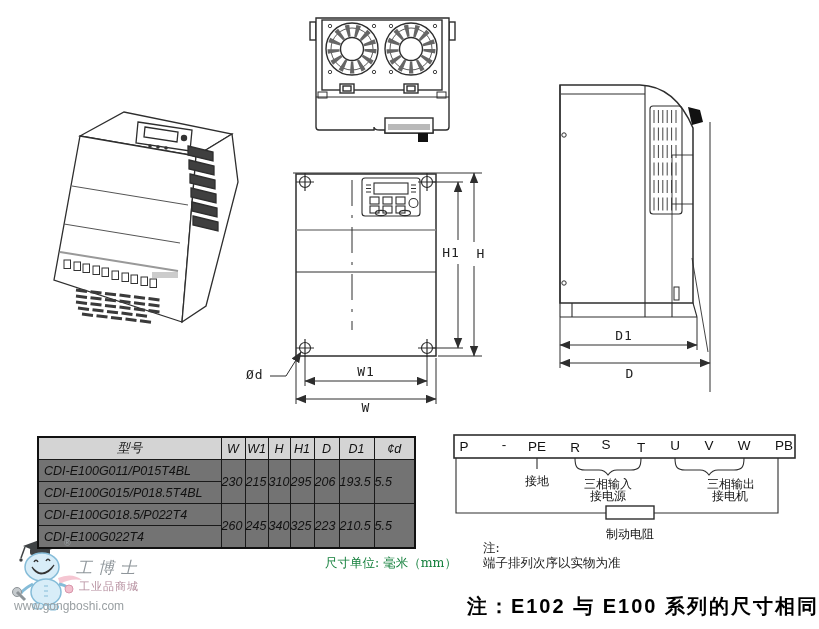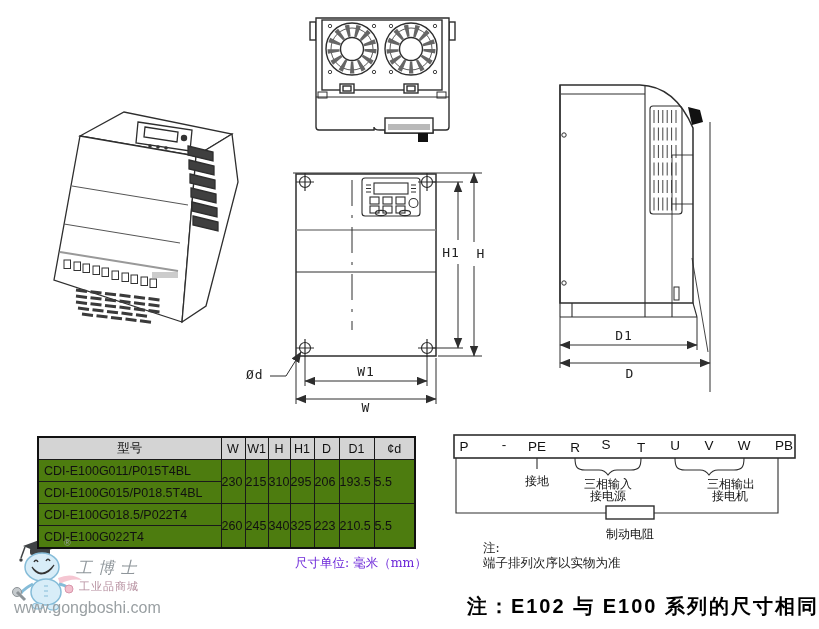--- a/index.html
+++ b/index.html
@@ -3,37 +3,37 @@
 <meta charset="utf-8">
 <style>
   html,body{margin:0;padding:0;background:#888;}
   .page{position:relative;width:819px;height:629px;background:#ffffff;overflow:hidden;
         font-family:"Liberation Sans",sans-serif;color:#111;}
   .art{position:absolute;left:0;top:0;}
   .page-title{position:absolute;left:10px;top:12px;font:23px "Liberation Serif",serif;
         letter-spacing:4px;color:#1c1c1c;}
   
   .spec-table{position:absolute;left:37px;top:436px;border-collapse:collapse;
-        table-layout:fixed;border:2px solid #111;background:#4d7c0f;}
+        table-layout:fixed;border:2px solid #111;background:#737373;font-style:italic;}
   .spec-table th,.spec-table td{border:1.5px solid #1a1a1a;font-size:12.5px;height:21px;
         padding:0;font-weight:normal;white-space:nowrap;}
   .spec-table th{background:#d4d4d4;text-align:center;}
   .model-cell{text-align:left;padding-left:5px !important;margin-top:30px;}
   .dim-cell{text-align:left;margin-top:17px;}
-  .unit-note{position:absolute;left:295px;top:555px;font:12.5px "DejaVu Serif",serif;color:#6d28d9;}
+  .unit-note{position:absolute;left:325px;top:555px;font:12.5px "DejaVu Serif",serif;color:#15803d;}
   .term-note{position:absolute;left:483px;top:540px;font:12.5px "DejaVu Serif",serif;
         color:#1c1c1c;line-height:15px;}
   .bottom-note{position:absolute;left:0;top:593px;width:100%;text-align:right;
         font-size:20px;font-weight:bold;letter-spacing:2px;color:#000;}
   
   .wm-reg{position:absolute;left:64px;top:538px;font-size:9px;color:#9aa0a3;}
   .wm-brand{position:absolute;left:76px;top:558px;font:italic 16px "DejaVu Serif",serif;
         color:#8f969b;letter-spacing:6px;}
   .wm-tagline{position:absolute;left:79px;top:579px;font-size:11px;color:#b58e9e;letter-spacing:1px;text-align:center;}
-  .wm-url{position:absolute;left:14px;top:599px;font-size:16px;color:#9aa0a3;}
+  .wm-url{position:absolute;left:14px;top:599px;font-size:12px;color:#9aa0a3;}
   
   .dim{font:13px "DejaVu Sans Mono",monospace;fill:#222;letter-spacing:1px;}
   .tlabel{font:13.5px "Liberation Sans",sans-serif;fill:#111;}
   .cjk{font:12px "DejaVu Serif",serif;fill:#111;}
 </style>
 </head>
 <body>
 
 <div class="page">
 

